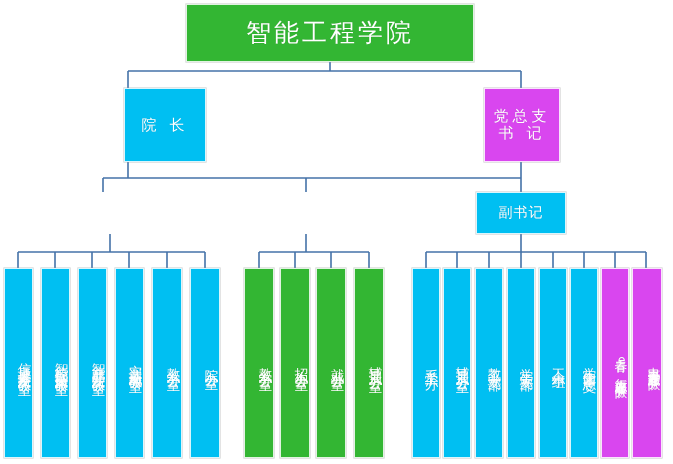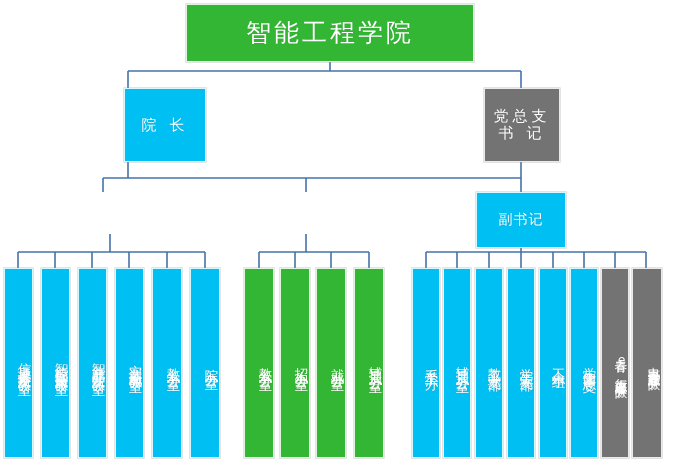--- a/index.html
+++ b/index.html
@@ -26,21 +26,21 @@
     align-items:center;
     justify-content:center;
     color:#ffffff;
     text-align:center;
     line-height:1.12;
     letter-spacing:0.5px;
     text-shadow:0 0 1px rgba(0,0,0,.18);
   }
   .green{background:#33B633;}
   .cyan{background:#00BFF2;}
-  .azure{background:#737373;}
+  .azure{background:#d946ef;}
 
   .root{font-size:25px;letter-spacing:3px;font-weight:400;}
   .lvl2{font-size:15px;letter-spacing:4px;}
   .lvl3{font-size:14px;letter-spacing:1px;}
 
   
   .leaf{
     writing-mode:vertical-rl;
     text-orientation:upright;
     font-size:13.5px;
@@ -101,21 +101,21 @@
 
   <div class="node cyan lvl2" style="left:88px;top:88px;width:82px;height:74px;margin-left:36px;">院 长</div>
 
   <div class="node azure lvl2" style="left:484px;top:88px;width:76px;height:74px;flex-direction:column;">
     <span>党总支</span>
     <span>书  记</span>
   </div>
 
 
 
-  <div class="node cyan lvl3" style="left:476px;top:192px;width:90px;height:56px;">副书记</div>
+  <div class="node cyan lvl3" style="left:476px;top:192px;width:90px;height:42px;">副书记</div>
 
   <div class="node cyan leaf" style="left:4px;top:268px;width:29px;height:190px;">信息技术开发教研室</div>
   <div class="node cyan leaf" style="left:41px;top:268px;width:29px;height:190px;">智能控制技术教研室</div>
   <div class="node cyan leaf" style="left:78px;top:268px;width:29px;height:190px;">智能产品开发教研室</div>
   <div class="node cyan leaf" style="left:115px;top:268px;width:29px;height:190px;">实训基地教研室</div>
   <div class="node cyan leaf" style="left:152px;top:268px;width:30px;height:190px;">教学办公室</div>
   <div class="node cyan leaf" style="left:190px;top:268px;width:30px;height:190px;">院办公室</div>
 
   <div class="node green leaf" style="left:244px;top:268px;width:30px;height:190px;">教学办公室</div>
   <div class="node green leaf" style="left:280px;top:268px;width:30px;height:190px;">招生办公室</div>

